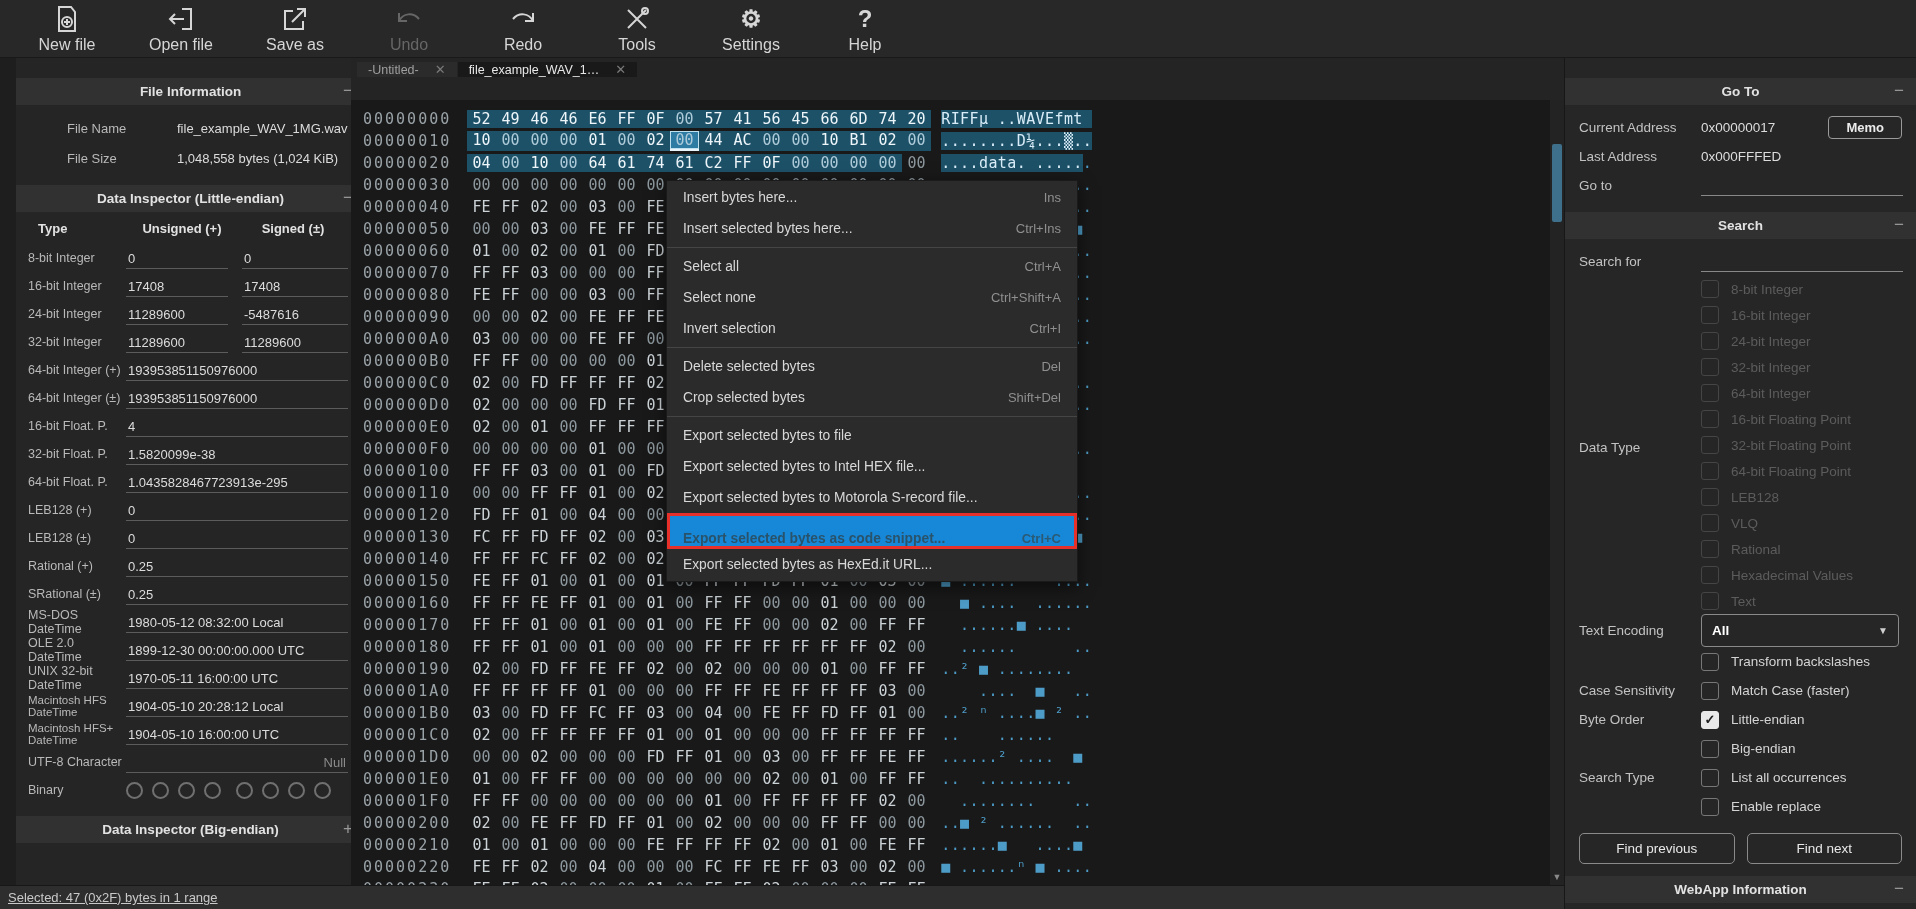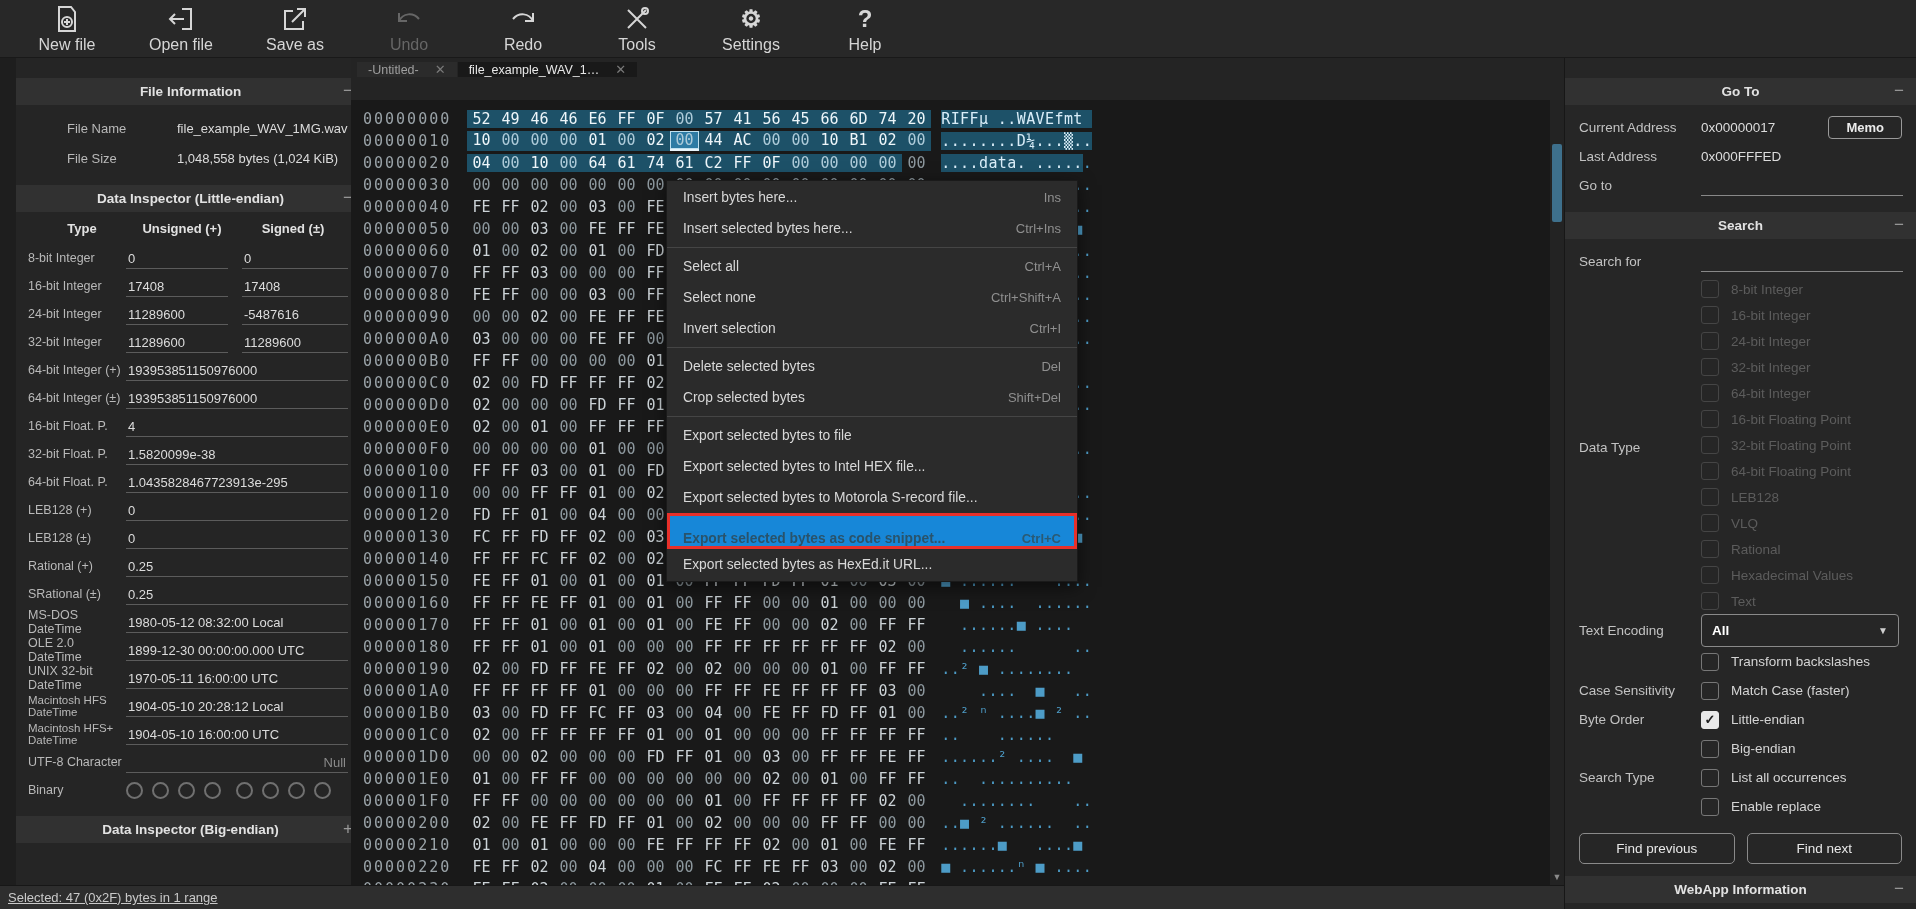--- a/index.html
+++ b/index.html
@@ -19,21 +19,21 @@
   
   .left { position:absolute; top:58px; left:16px; width:350px; bottom:24px; background:#252525; border-right:1px solid #171717; overflow:hidden; }
   .sechdr { height:27px; background:#313131; display:flex; align-items:center; justify-content:center; position:relative; font-weight:bold; font-size:13.5px; color:#e2e2e2; }
   .sechdr .collapse { position:absolute; right:12px; top:3px; color:#9a9a9a; font-weight:normal; font-size:17px; cursor:pointer; }
   .mt20 { margin-top:20px; } .mt12 { margin-top:12px; }
   .filerow { display:flex; height:30px; align-items:center; font-size:13px; }
   .filerow .flabel { width:122px; padding-left:12px; color:#b9b9b9; flex:none;margin-left:39px; }
   .filerow .fvalue { color:#dcdcdc; }
   .pad-top8 { padding-top:8px; }
   .insp-head { display:flex; height:32px; align-items:center; font-weight:bold; font-size:13px; color:#e2e2e2; }
-  .c-type { width:110px; padding-left:22px; flex:none;text-align:center; }
+  .c-type { width:110px; padding-left:22px; flex:none; }
   .c-uns { width:112px; text-align:center; flex:none; }
   .c-sig { width:110px; text-align:center; flex:none; }
   .insp-row { display:flex; height:28px; align-items:center; font-size:13px; }
   .ilabel { width:110px; padding-left:12px; color:#b9b9b9; font-size:12.5px; flex:none; }
   .ilabel.small { font-size:11.5px; line-height:12px; }
   .ifield { border-bottom:1px solid #5c5c5c; color:#dcdcdc; height:21px; display:flex; align-items:flex-end; padding:0 2px 2px 2px; overflow:hidden; white-space:nowrap; }
   .ifield.uns { width:102px; margin-right:14px; flex:none; }
   .ifield.sig { width:106px; flex:none; }
   .ifield.wide { width:222px; flex:none; }
   .ifield .ph { margin-left:auto; color:#8b8b8b; }

